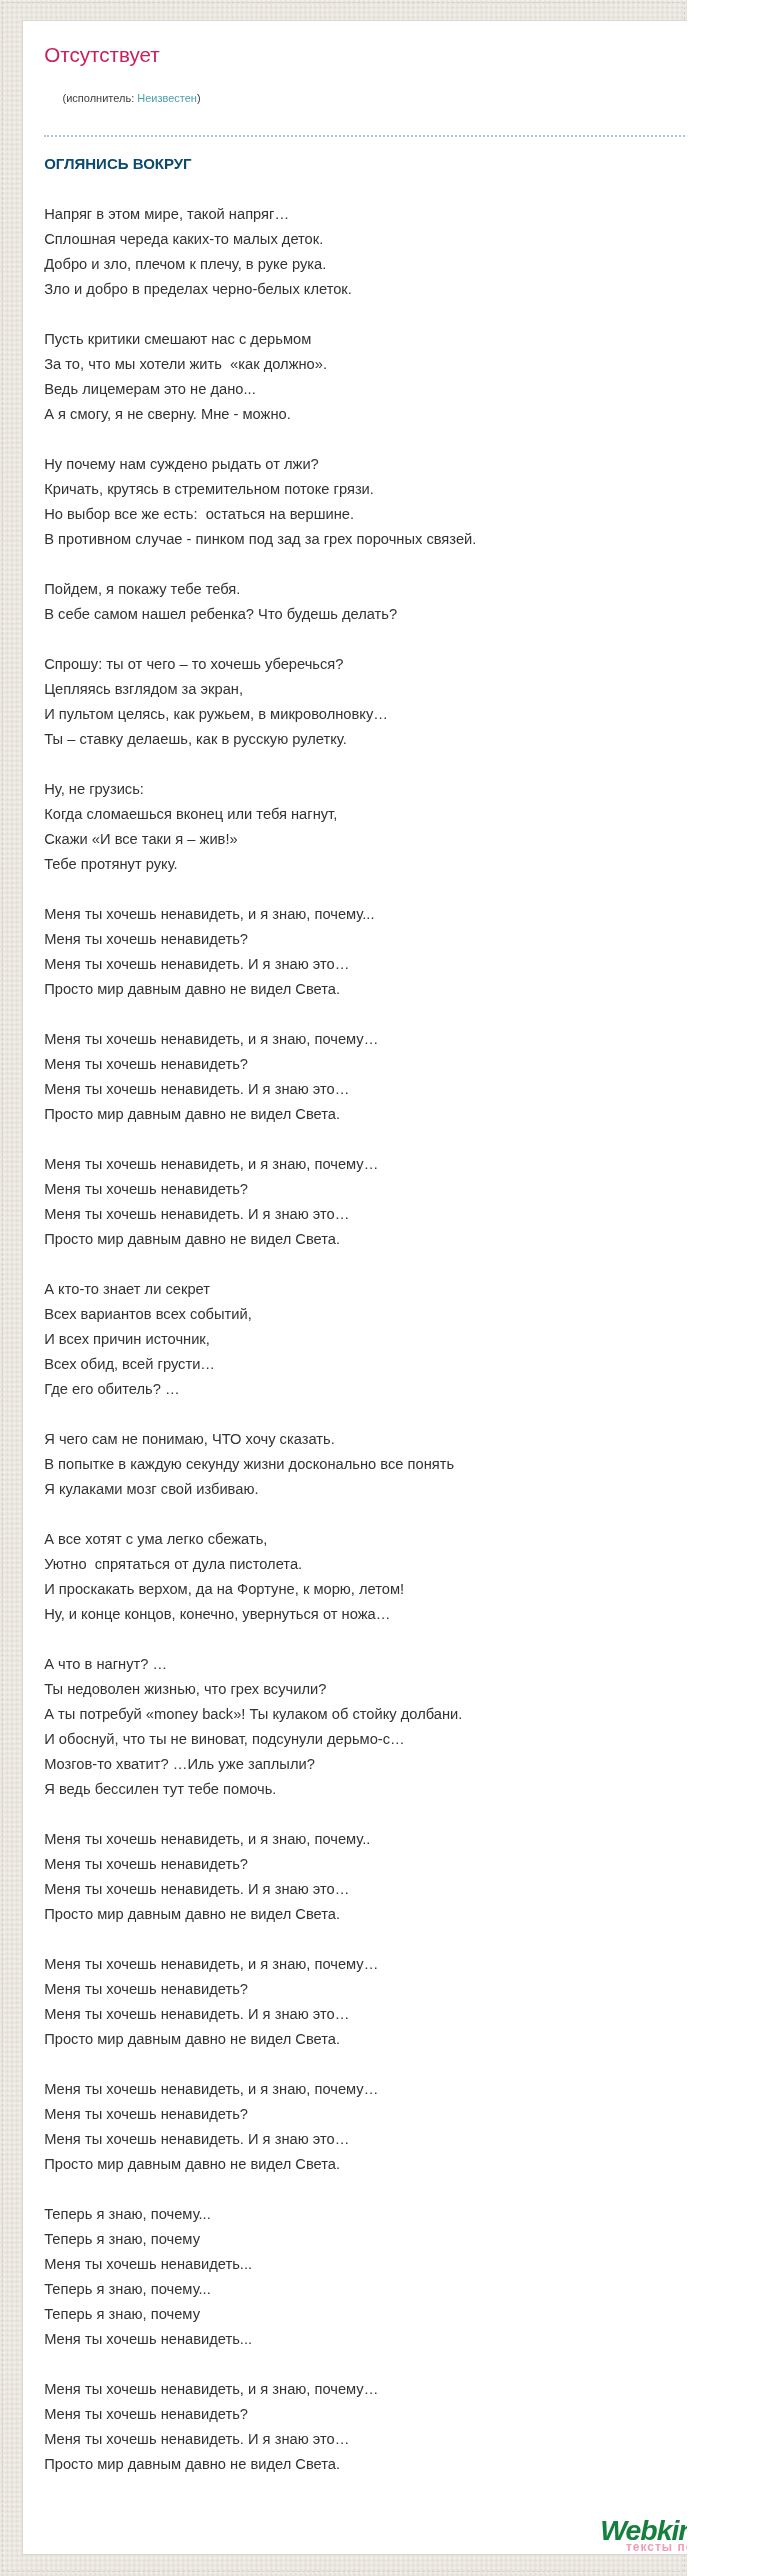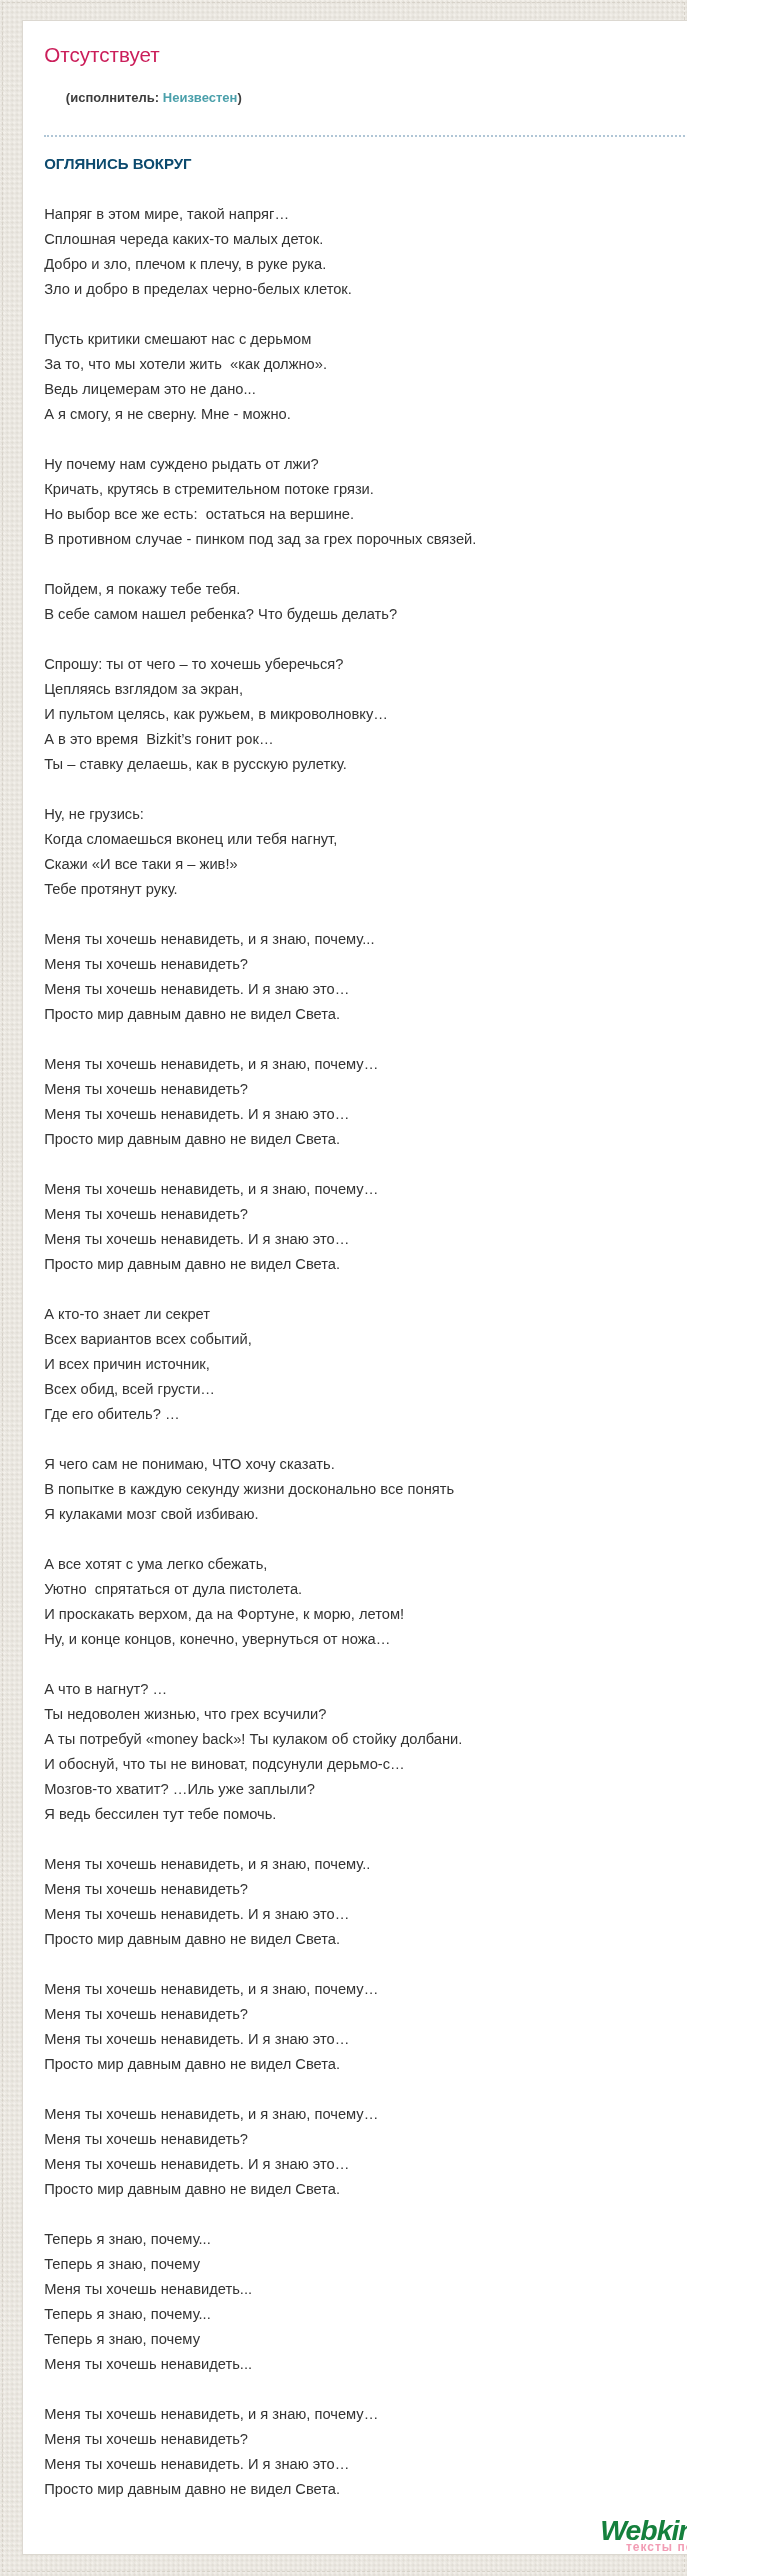--- a/index.html
+++ b/index.html
@@ -43,25 +43,24 @@
   }
   .page-title {
     margin: 0;
     font-size: 20.6px;
     font-weight: 400;
     color: #cb1e5a;
     line-height: 25.5px;
   }
   .artist-line {
     margin-top: 2.9px;
-    font-size: 13px;
+    font-size: 11px;
     color: #3d3d3d;
     white-space: pre-wrap;
     line-height: 18.6px;
-    font-weight: bold;
   }
   .artist-link {
     color: #4ba0ab;
     text-decoration: none;
     cursor: pointer;
   }
   .divider {
     margin-top: 8.8px;
     height: 0;
     border-bottom: 2px dotted #b0c6d6;
@@ -151,21 +150,20 @@
           <div class="line">В противном случае - пинком под зад за грех порочных связей.</div>
         </div>
         <div class="stanza">
           <div class="line">Пойдем, я покажу тебе тебя.</div>
           <div class="line">В себе самом нашел ребенка? Что будешь делать?</div>
         </div>
         <div class="stanza">
           <div class="line">Спрошу: ты от чего – то хочешь уберечься?</div>
           <div class="line">Цепляясь взглядом за экран,</div>
           <div class="line">И пультом целясь, как ружьем, в микроволновку…</div>
-          <div class="line">А в это время  Bizkit’s гонит рок…</div>
           <div class="line">Ты – ставку делаешь, как в русскую рулетку.</div>
         </div>
         <div class="stanza">
           <div class="line">Ну, не грузись:</div>
           <div class="line">Когда сломаешься вконец или тебя нагнут,</div>
           <div class="line">Скажи «И все таки я – жив!»</div>
           <div class="line">Тебе протянут руку.</div>
         </div>
         <div class="stanza">
           <div class="line">Меня ты хочешь ненавидеть, и я знаю, почему...</div>

